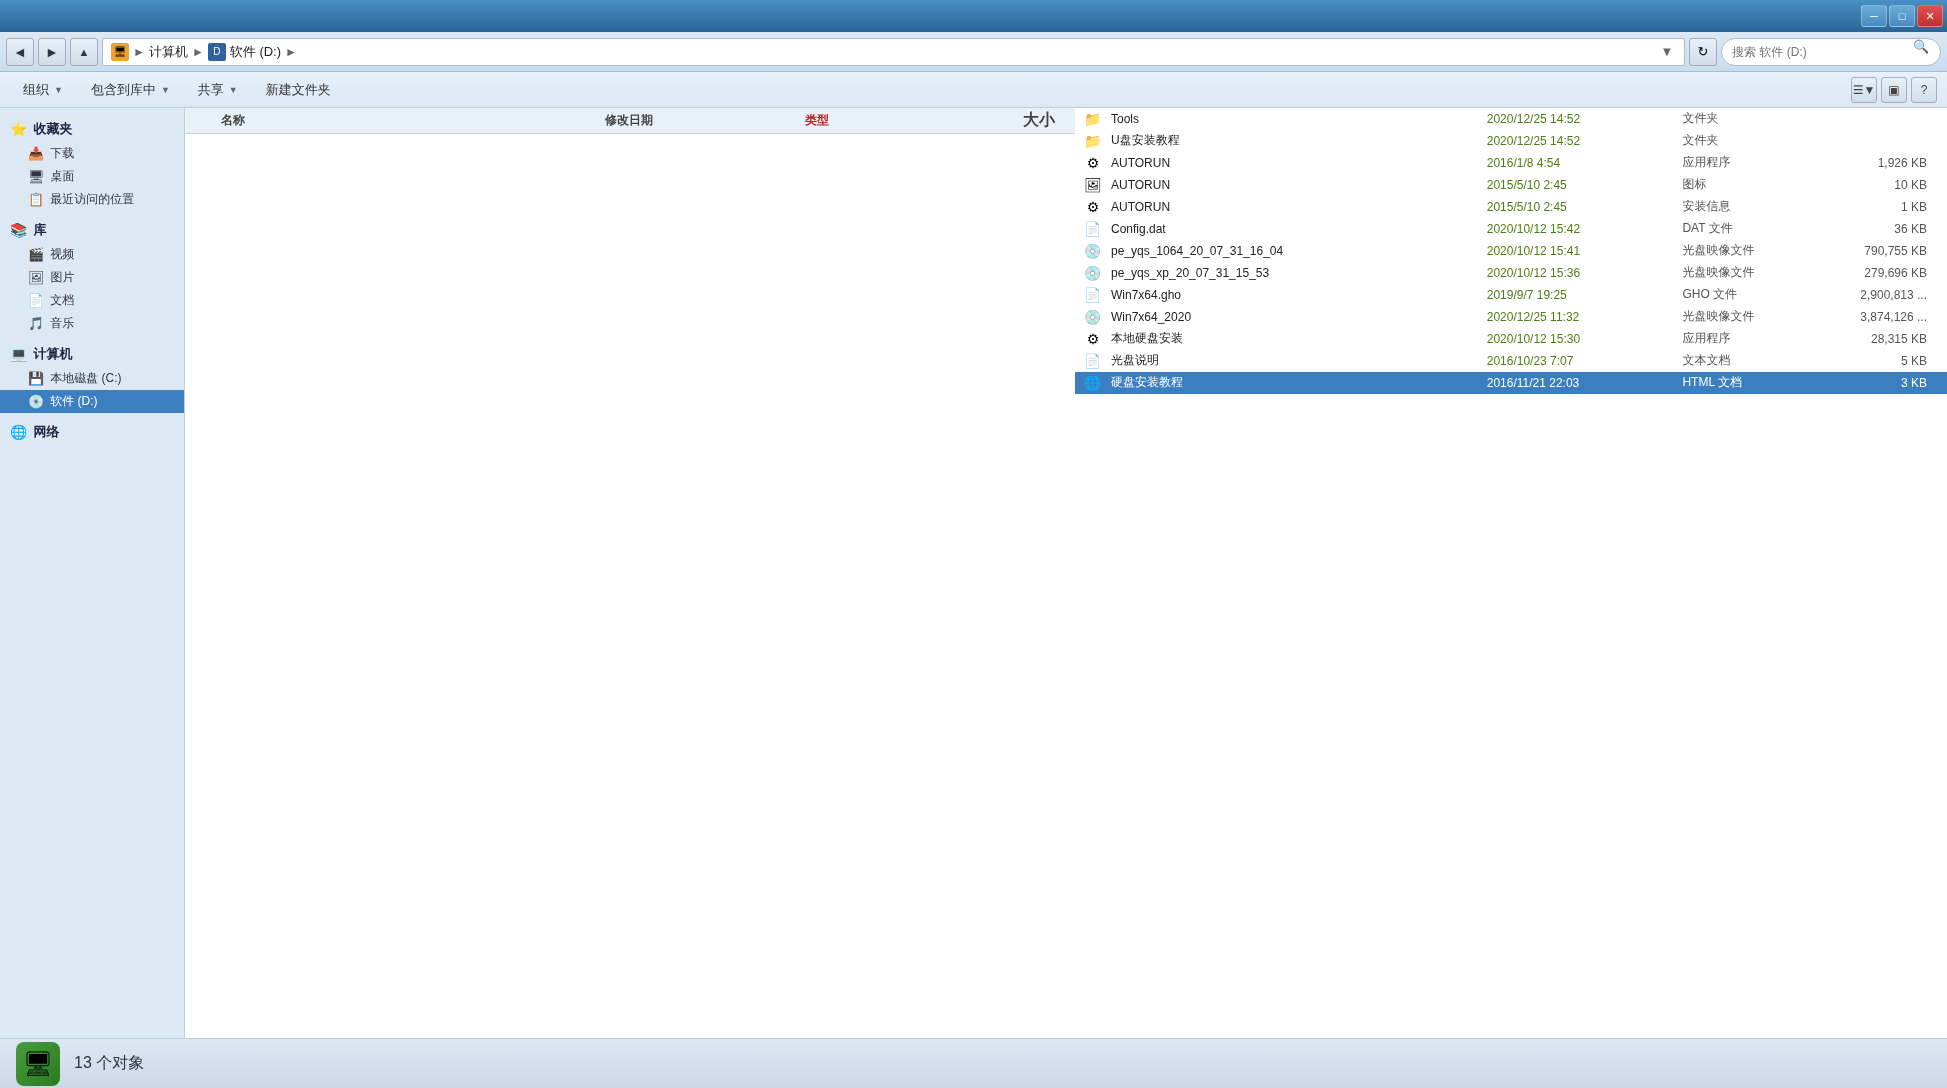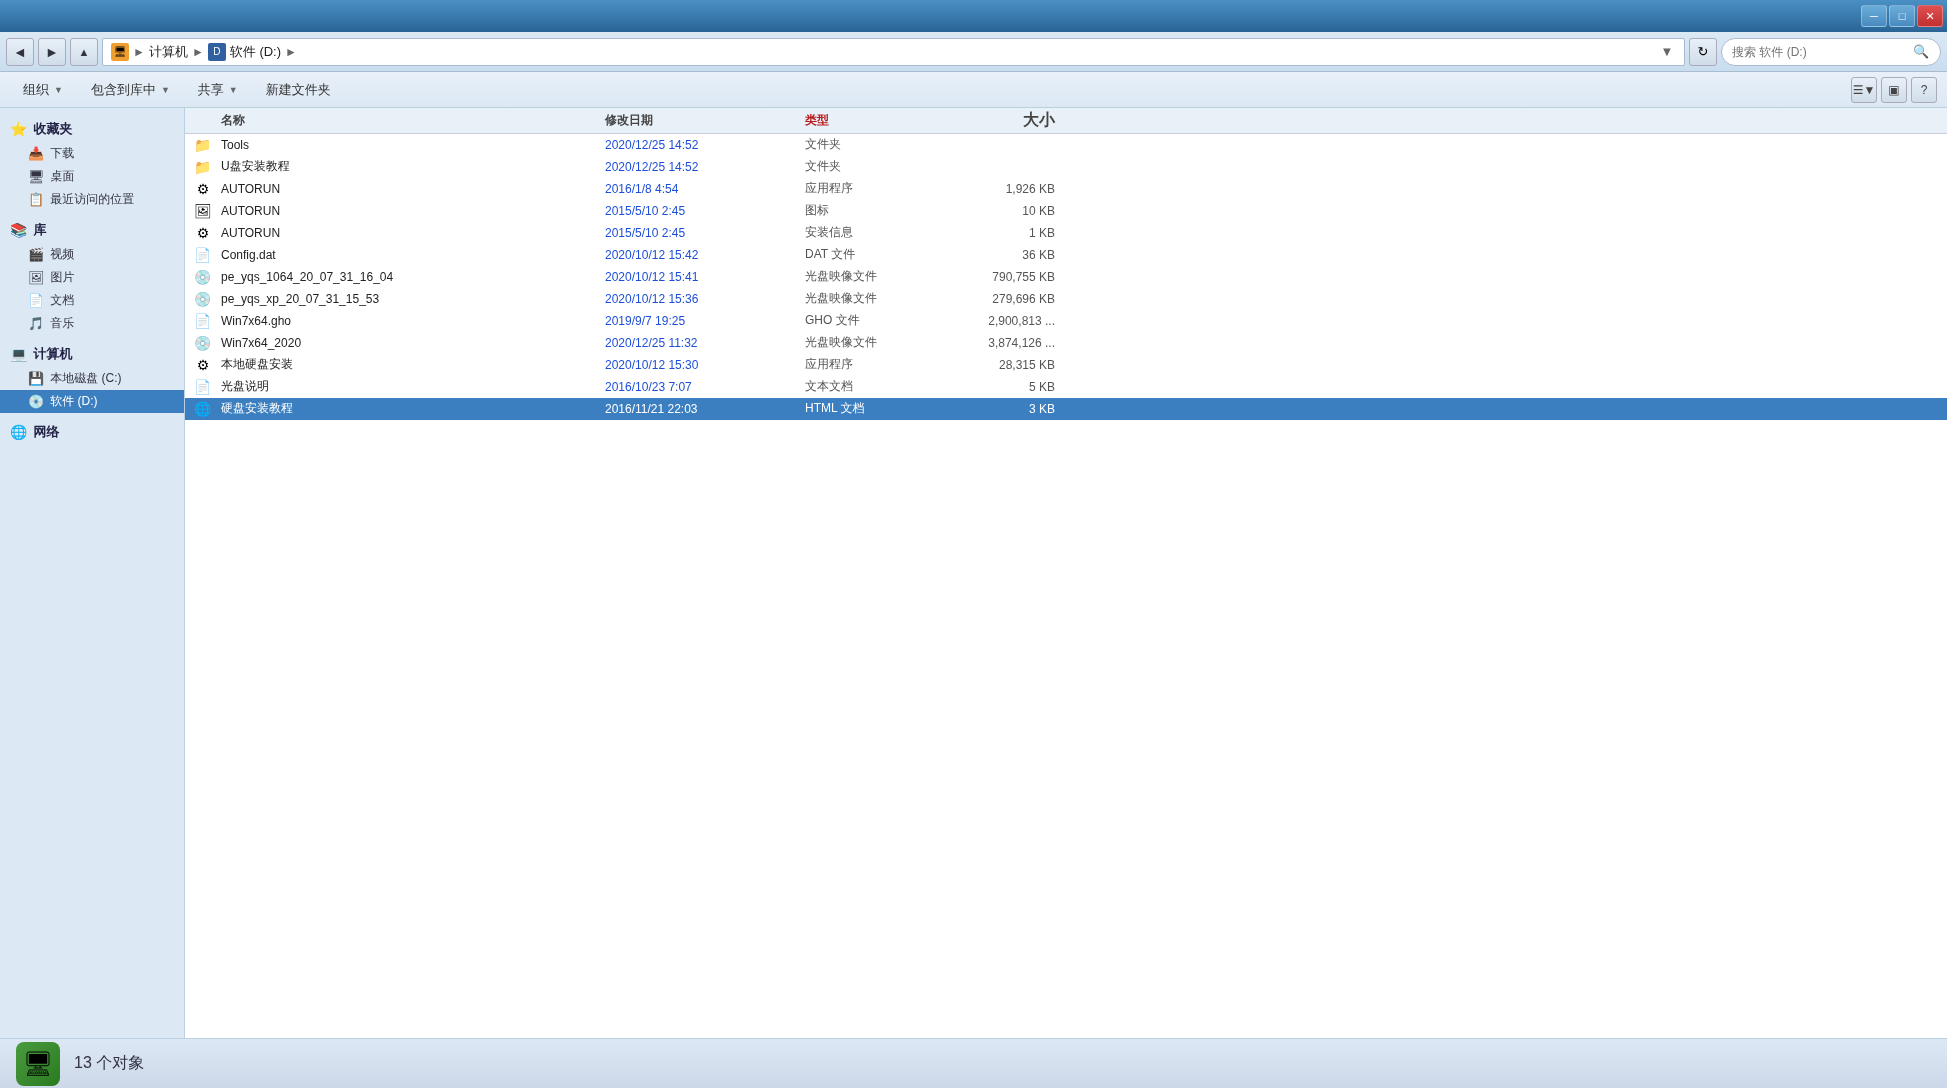--- a/index.html
+++ b/index.html
@@ -122,21 +122,20 @@
       justify-content: center;
       cursor: pointer;
     }
     .search-box {
       width: 220px;
       height: 28px;
       border: 1px solid #aabbd0;
       border-radius: 14px;
       background: white;
       display: flex;
-      align-items: center;
       padding: 0 10px;
       gap: 20px;
     }
     .search-box input {
       border: none;
       outline: none;
       font-size: 12px;
       color: #999;
       width: 100%;
       background: transparent;
@@ -220,21 +219,20 @@
     }
     .sidebar-item.active { background: #3c7fc0; color: white; }
     .sidebar-item-icon { font-size: 13px; flex-shrink: 0; }
     .sidebar-item-label { font-size: 12px; }
 
     
     .file-list {
       flex: 1;
       background: white;
       display: flex;
-      flex-direction: column;
       overflow: hidden;
     }
     .column-header {
       display: flex;
       background: #e8f0f8;
       border-bottom: 1px solid #ccd;
       height: 26px;
       align-items: center;
       flex-shrink: 0;
     }
@@ -266,21 +264,21 @@
     .file-icon {
       width: 18px;
       height: 18px;
       display: flex;
       align-items: center;
       justify-content: center;
       font-size: 14px;
     }
     .file-name { width: 384px; font-size: 12px; color: #222; white-space: nowrap; overflow: hidden; text-overflow: ellipsis; }
     .file-row.selected .file-name { color: white; }
-    .file-date { width: 200px; font-size: 12px; color: #1d4ed8; }
+    .file-date { width: 200px; font-size: 12px; color: #4d7c0f; }
     .file-type { width: 140px; font-size: 12px; color: #555; }
     .file-size { width: 130px; text-align: right; padding-right: 20px; font-size: 12px; color: #555; }
 
     
     .statusbar {
       height: 50px;
       background: linear-gradient(to bottom, #dce8f4, #ccd8e8);
       border-top: 1px solid #bad0e0;
       display: flex;
       align-items: center;

